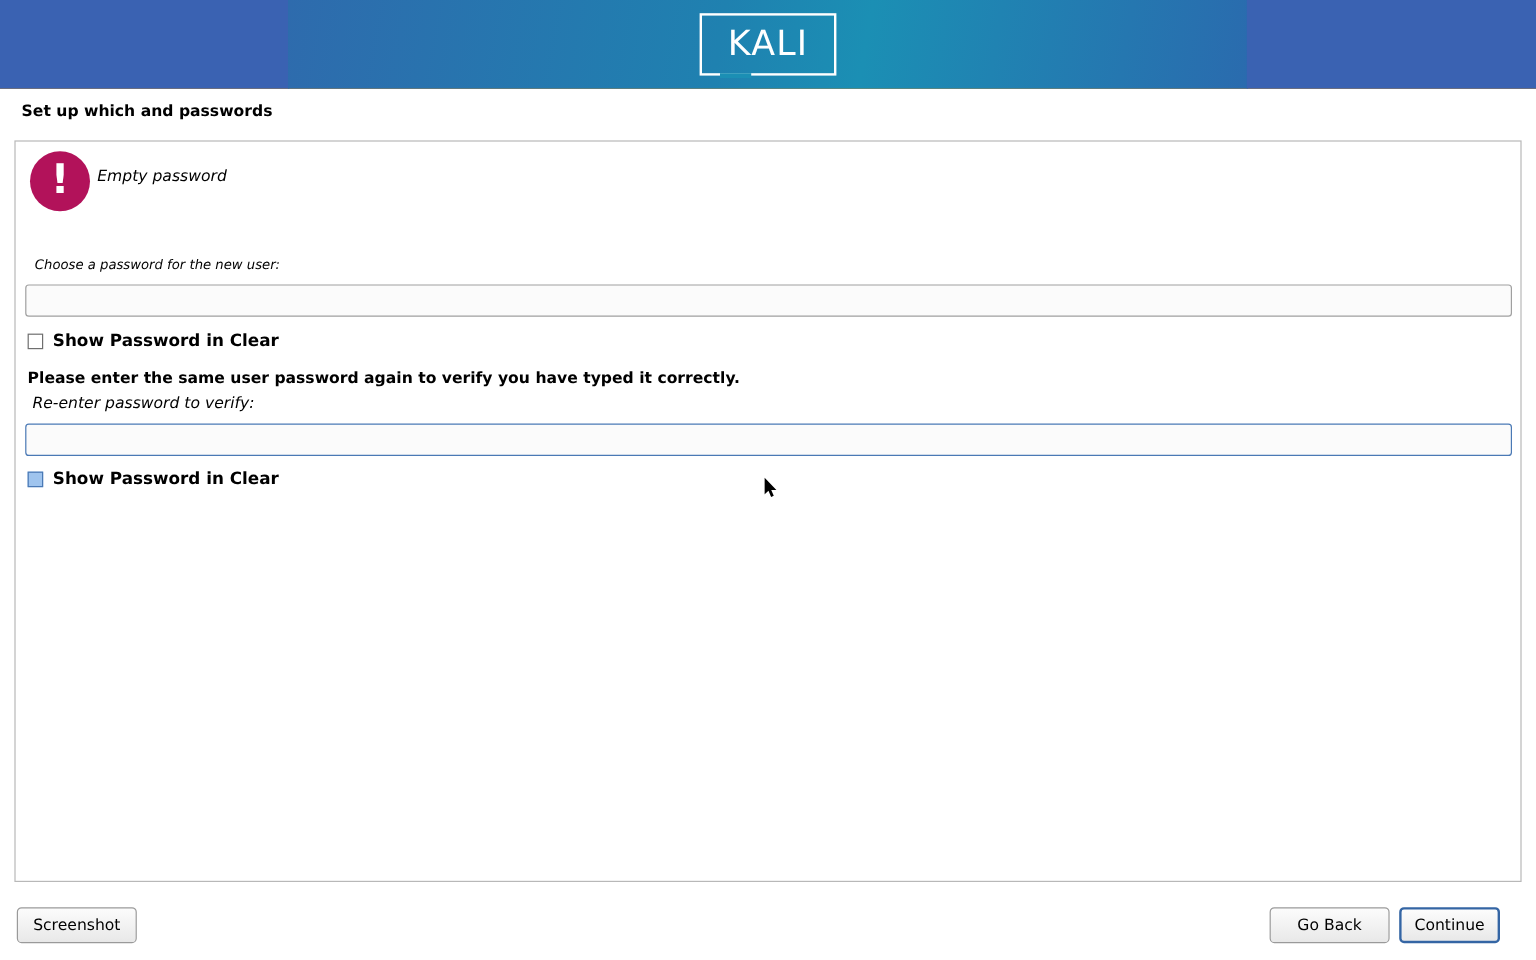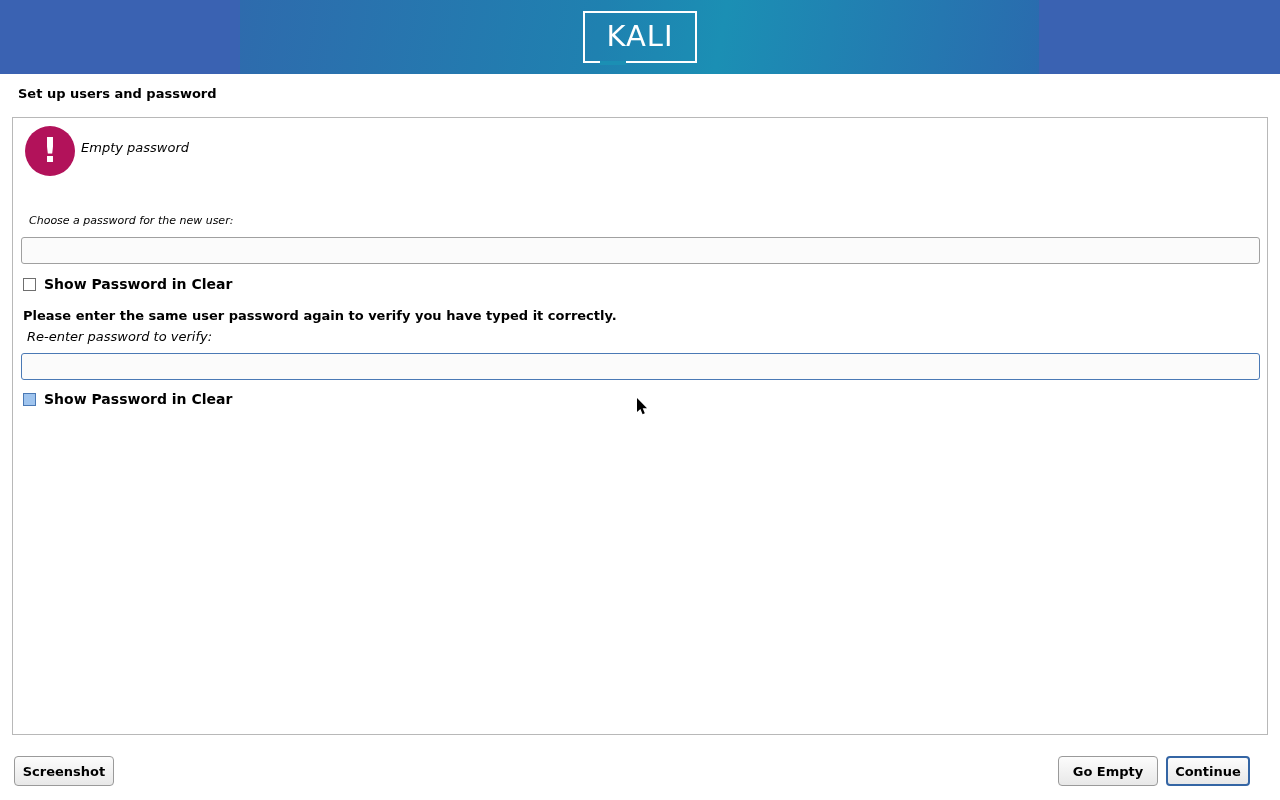--- a/index.html
+++ b/index.html
@@ -226,21 +226,21 @@
 
   
   .btn {
     position: absolute;
     height: 30px;
     border: 1px solid #9a9a9a;
     border-radius: 4px;
     background: linear-gradient(#fcfcfc, #e8e8e8);
     font-family: "DejaVu Sans", sans-serif;
     font-size: 13px;
-    font-weight: bold;
+    font-weight: normal;
     color: #000;
     cursor: default;
     padding: 0;
   }
   .btn-screenshot { left: 14px; top: 756px; width: 100px; }
   .btn-goback { left: 1058px; top: 756px; width: 100px; }
   .btn-continue {
     left: 1166px; top: 756px; width: 84px;
     border: 2px solid #3465a4;
     border-radius: 4px;
@@ -252,21 +252,21 @@
 <div class="banner">
   <div class="banner-left"></div>
   <div class="banner-center"></div>
   <div class="banner-right"></div>
   <div class="kali-logo">
     <span>KALI</span>
   </div>
   <div class="kali-notch"></div>
 </div>
 
-<div class="page-title">Set up users and password</div>
+<div class="page-title">Set up which and passwords</div>
 
 <div class="panel">
 
   <div class="error-icon">
     <span class="bang">!</span>
   </div>
   <div class="error-title">Empty password</div>
 
   <div class="field-label-1">Choose a password for the new user:</div>
   <input class="input-1" type="password" placeholder="" style="">
@@ -284,14 +284,14 @@
     <span class="chk focused"></span>
     <span class="chk-label">Show Password in Clear</span>
   </div>
 </div>
 
 <svg class="cursor" viewBox="0 0 12 18">
   <polygon points="0,0 0,14 3.4,11 5.6,16.2 7.8,15.2 5.7,10.3 10,10.3" fill="#000000"></polygon>
 </svg>
 
 <button class="btn btn-screenshot">Screenshot</button>
-<button class="btn btn-goback">Go Empty</button>
+<button class="btn btn-goback">Go Back</button>
 <button class="btn btn-continue">Continue</button>
 
 </body></html>

